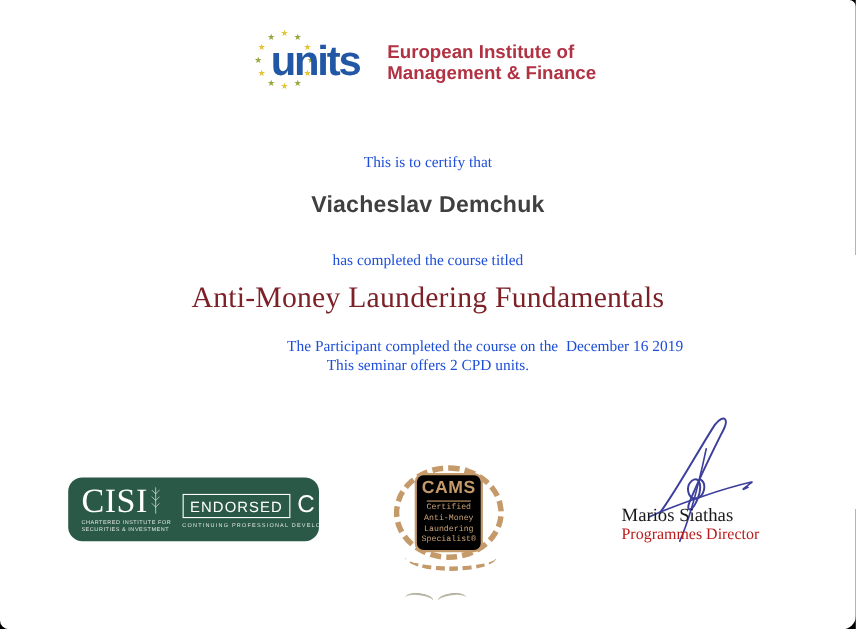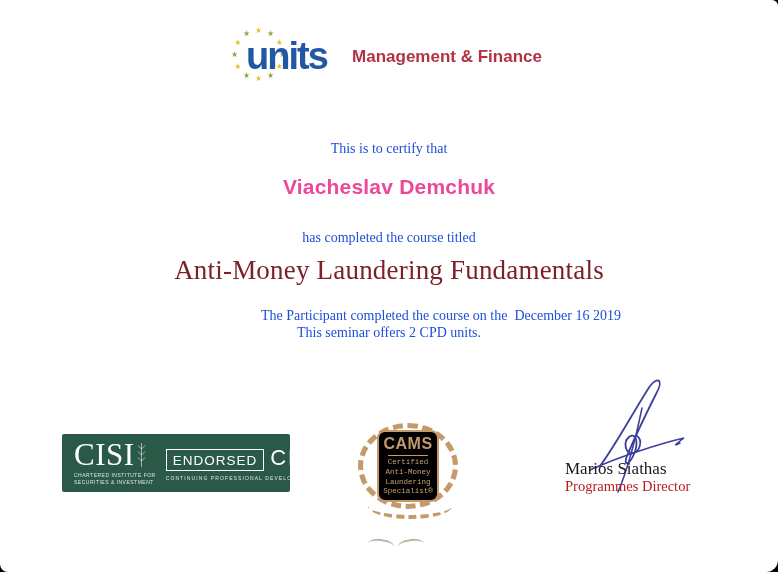--- a/index.html
+++ b/index.html
@@ -31,31 +31,31 @@
     color: #2257a5;
   }
   .org-name {
     font-family: "Liberation Sans", sans-serif;
     font-weight: bold; font-size: 17px; line-height: 1.12;
     color: #b13243;
   }
   
   .cline { position: absolute; left: 0; right: 0; text-align: center; color: #1d4ed8; }
   .certify-line   { top: 141px; font-size: 14px; }
-  .recipient-name { top: 175px; font-family: "Liberation Sans", sans-serif; font-weight: bold; font-size: 21px; letter-spacing: 0.2px; color: #ec4899; text-align: center; }
+  .recipient-name { top: 175px; font-family: "Liberation Sans", sans-serif; font-weight: bold; font-size: 21px; letter-spacing: 0.2px; color: #404040; text-align: center; }
   .completed-line { top: 230px; font-size: 14px; }
   .course-title   { top: 255px; font-size: 27px; color: #7c2128; letter-spacing: 0.2px; }
   .participation-line { top: 308px; font-size: 14px; transform: translateX(52px); }
   .participation-line .date { margin-left: 7px; }
   .cpd-line       { top: 325px; font-size: 14px; }
   
   .cisi {
     position: absolute; left: 62px; top: 434px;
     width: 228px; height: 58px;
-    background: #2b5948; border-radius: 2px;
+    background: #2b5948; border-radius: 13px;
     display: flex; align-items: center;
     box-sizing: border-box; padding: 4px 10px 4px 12px;
     color: #fff;
   }
   .cisi-left { display: flex; flex-direction: column; }
   .cisi-acronym-row { display: flex; align-items: flex-start; }
   .cisi-acronym { font-family: "Liberation Serif", serif; font-size: 31px; line-height: 30px; letter-spacing: 0.5px; }
   .cisi-sprig { margin: 2px 0 0 2px; }
   .cisi-sub { font-family: "Liberation Sans", sans-serif; font-size: 5px; letter-spacing: 0.5px; line-height: 1.5; opacity: 0.85; margin-top: 2px; white-space: nowrap; }
   .cisi-right { margin-left: 10px; display: flex; flex-direction: column; }
@@ -112,20 +112,21 @@
           <span class="star" style="left: 21px; top: 44px; color: rgb(228, 195, 52);">★</span>
           <span class="star" style="left: 9px; top: 40.7846px; color: rgb(147, 169, 62);">★</span>
           <span class="star" style="left: 0.21539px; top: 32px; color: rgb(228, 195, 52);">★</span>
           <span class="star" style="left: -3px; top: 20px; color: rgb(147, 169, 62);">★</span>
           <span class="star" style="left: 0.21539px; top: 8px; color: rgb(228, 195, 52);">★</span>
           <span class="star" style="left: 9px; top: -0.78461px; color: rgb(147, 169, 62);">★</span>
         </div>
       <div class="wordmark">units</div>
     </div>
     <div class="org-name">
+      <div>European Institute of</div>
       <div>Management &amp; Finance</div>
     </div>
   </div>
 
   <div class="cline certify-line">This is to certify that</div>
   <div class="cline recipient-name">Viacheslav Demchuk</div>
   <div class="cline course-title">Anti-Money Laundering Fundamentals</div>
   <div class="cline completed-line">has completed the course titled</div>
   <div class="cline participation-line">
     <span>The Participant completed the course on the</span><span class="date">December 16 2019</span>

